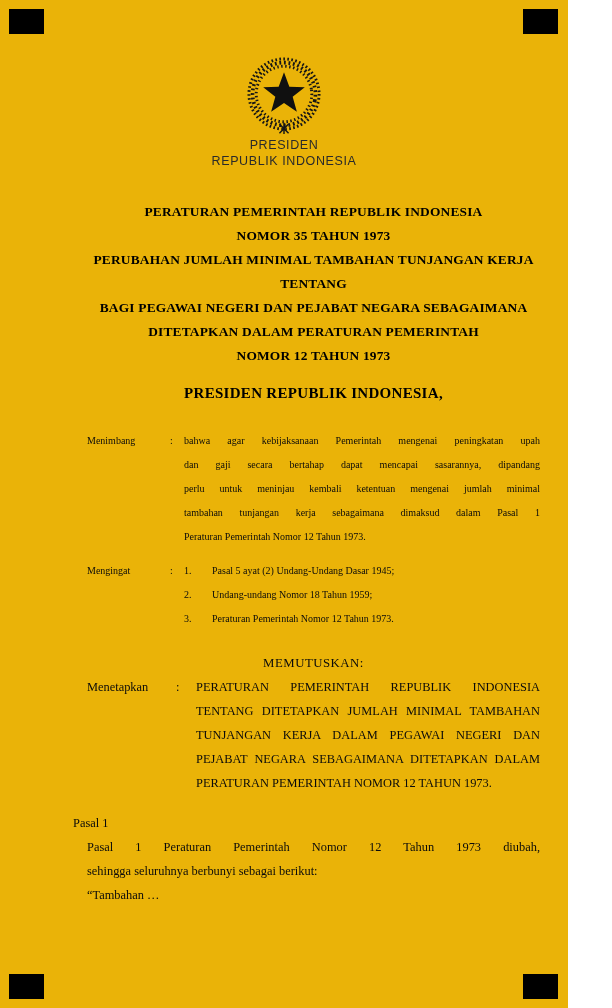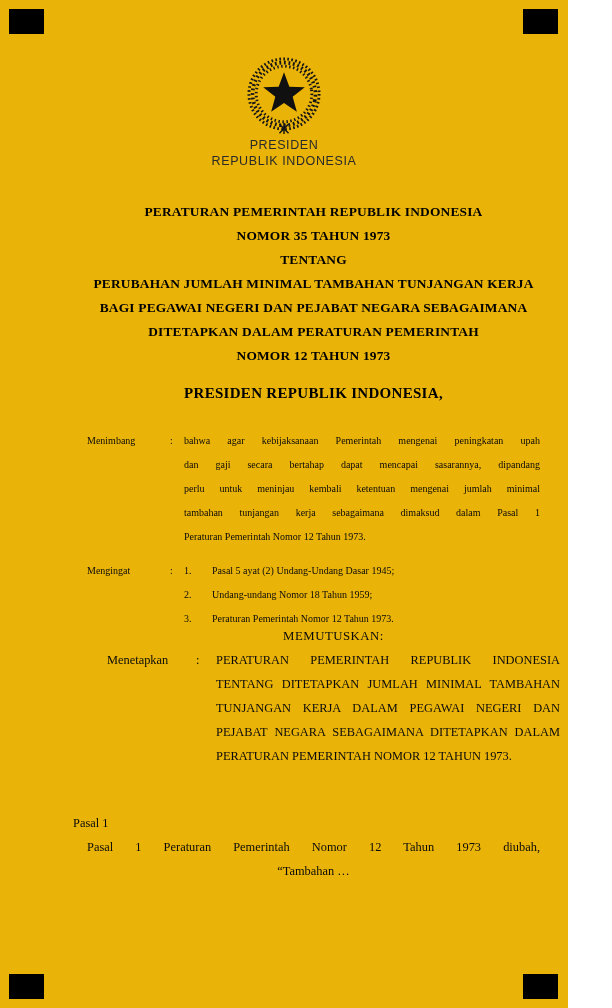--- a/index.html
+++ b/index.html
@@ -39,28 +39,28 @@
   }
   .menimbang{top:429px}
   .mengingat{top:559px}
   .clause-label{text-align:left}
   .clause-colon{text-align:left}
   .jline{text-align:justify;text-align-last:justify;}
   .lline{text-align:left;}
   .mi-row{display:grid;grid-template-columns:28px auto;}
 
   
-  .decision{position:absolute;top:624px;left:87px;width:453px;font-size:12.4px;line-height:24px;margin-left:20px;}
+  .decision{position:absolute;top:651px;left:87px;width:453px;font-size:12.4px;line-height:24px;}
   .memutuskan{text-align:center;font-size:12.8px;letter-spacing:0.5px;}
   .clause-inner{display:grid;grid-template-columns:83px 14px auto;gap:6px;}
 
   
   .pasal{position:absolute;top:811px;left:87px;width:453px;font-size:12.4px;line-height:24px;}
   .pasal-heading{text-align:left;position:relative;left:-14px;}
-  .catchword{text-align:center;}
+  .catchword{text-align:left;}
 </style>
 </head>
 <body>
 
 <div class="page">
 
   <div class="corner-mark cm-tl"></div>
   <div class="corner-mark cm-tr"></div>
   <div class="corner-mark cm-bl"></div>
   <div class="corner-mark cm-br"></div>
@@ -78,22 +78,22 @@
   </div>
 
   <div class="letterhead-text">
     <div>PRESIDEN</div>
     <div>REPUBLIK INDONESIA</div>
   </div>
 
   <div class="title-block">
     <div>PERATURAN PEMERINTAH REPUBLIK INDONESIA</div>
     <div>NOMOR 35 TAHUN 1973</div>
+    <div>PERUBAHAN JUMLAH MINIMAL TAMBAHAN TUNJANGAN KERJA</div>
     <div>TENTANG</div>
-    <div>PERUBAHAN JUMLAH MINIMAL TAMBAHAN TUNJANGAN KERJA</div>
     <div>BAGI PEGAWAI NEGERI DAN PEJABAT NEGARA SEBAGAIMANA</div>
     <div>DITETAPKAN DALAM PERATURAN PEMERINTAH</div>
     <div>NOMOR 12 TAHUN 1973</div>
   </div>
 
   <div class="salutation">PRESIDEN REPUBLIK INDONESIA,</div>
 
   <div class="clause menimbang">
     <div class="clause-label">Menimbang</div>
     <div class="clause-colon">:</div>
@@ -136,16 +136,17 @@
         <div class="jline">TUNJANGAN KERJA DALAM PEGAWAI NEGERI DAN</div>
         <div class="jline">PEJABAT NEGARA SEBAGAIMANA DITETAPKAN DALAM</div>
         <div class="lline">PERATURAN PEMERINTAH NOMOR 12 TAHUN 1973.</div>
       </div>
     </div>
   </div>
 
   <div class="pasal">
     <div class="pasal-heading">Pasal 1</div>
     <div class="jline">Pasal 1 Peraturan Pemerintah Nomor 12 Tahun 1973 diubah,</div>
+    <div class="lline">sehingga seluruhnya berbunyi sebagai berikut:</div>
     <div class="catchword">“Tambahan …</div>
   </div>
 
 </div>
 
 </body></html>

